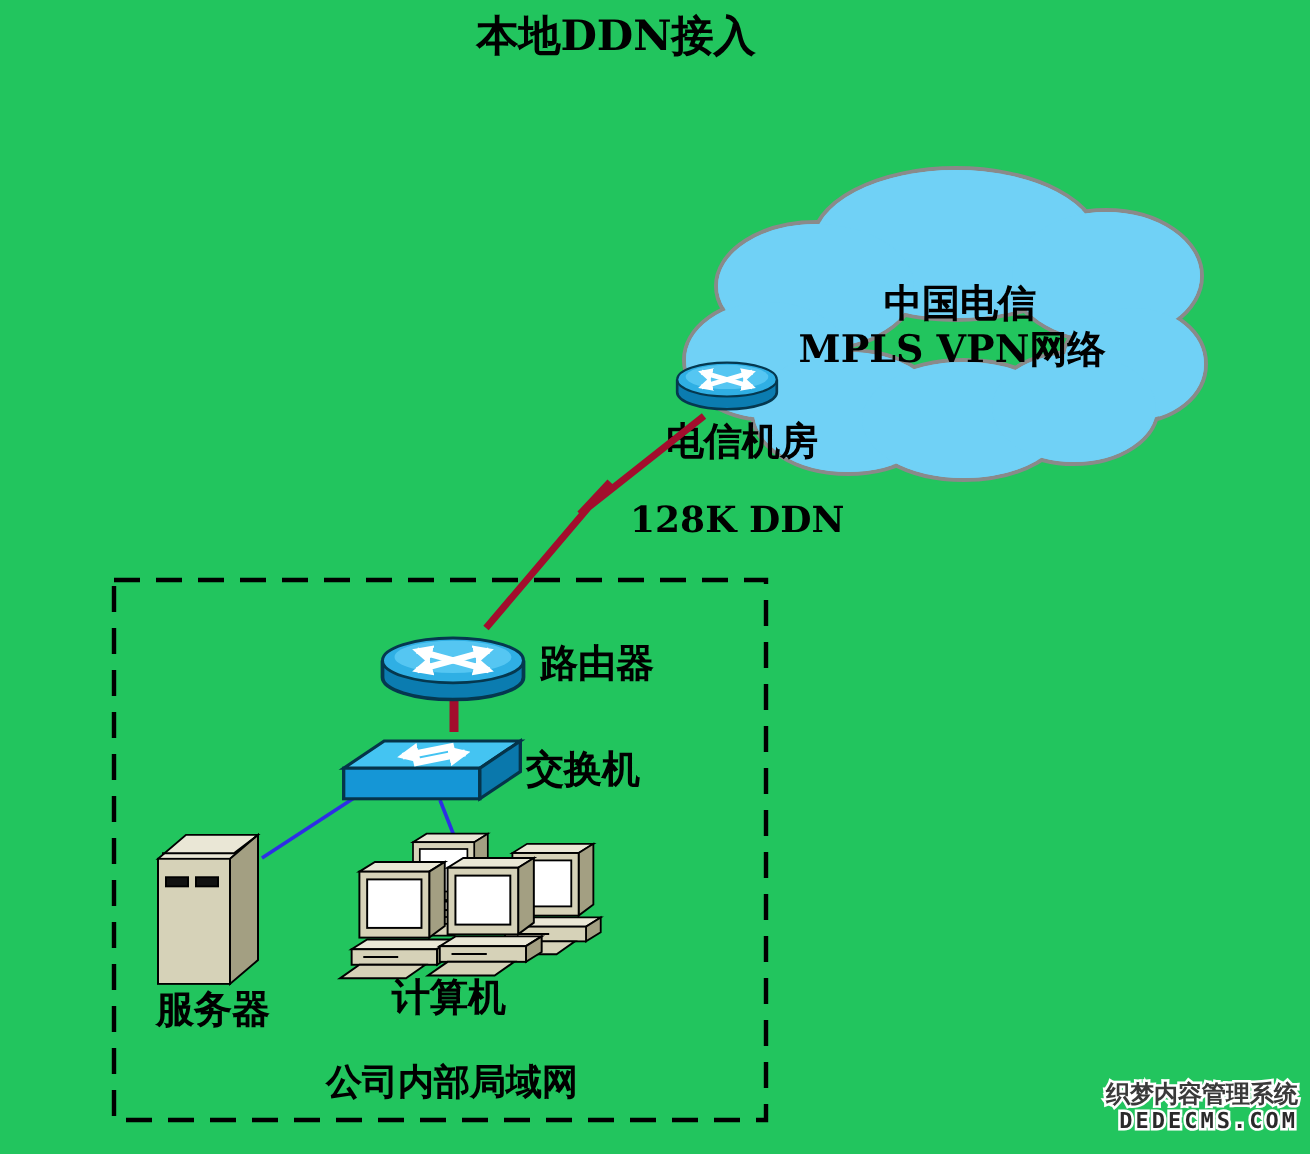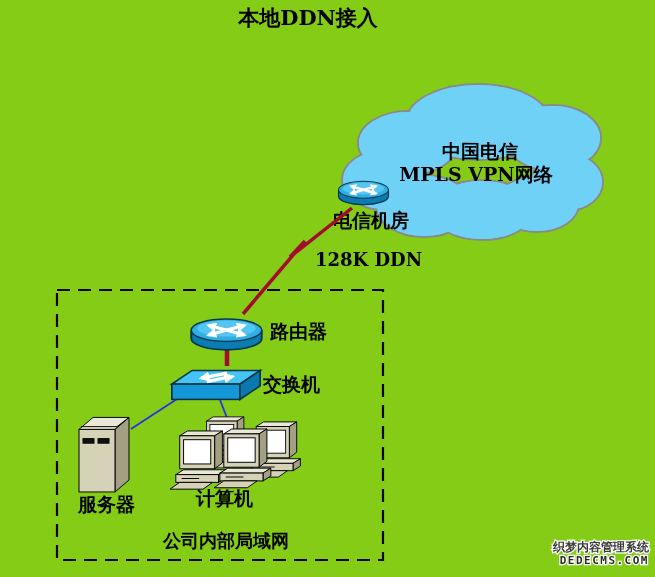--- a/index.html
+++ b/index.html
@@ -1,16 +1,16 @@
 <!DOCTYPE html>
 <html><head>
 <meta charset="utf-8">
 <style>
   html,body{margin:0;padding:0;background:#fff;}
-  .page{position:relative;width:655px;height:577px;background:#84cc16;overflow:hidden;
+  .page{position:relative;width:655px;height:577px;background:#22c55e;overflow:hidden;
         font-family:"DejaVu Serif","Liberation Serif",serif;}
   svg{position:absolute;left:0;top:0;}
   text{fill:#000;}
   .title-txt{font:bold 21px "DejaVu Serif","Liberation Serif",serif;}
   .cloud-txt{font:bold 19px "DejaVu Serif","Liberation Serif",serif;}
   .node-lbl{font:bold 19px "DejaVu Serif","Liberation Serif",serif;}
   .link-lbl{font:bold 18px "DejaVu Serif","Liberation Serif",serif;}
   .lan-lbl{font:bold 18px "DejaVu Serif","Liberation Serif",serif;}
   .wm1{font:bold 12px "DejaVu Sans","Liberation Sans",sans-serif;
        paint-order:stroke;stroke:#ffffff;stroke-width:2.5px;fill:#3a3a3a;}

